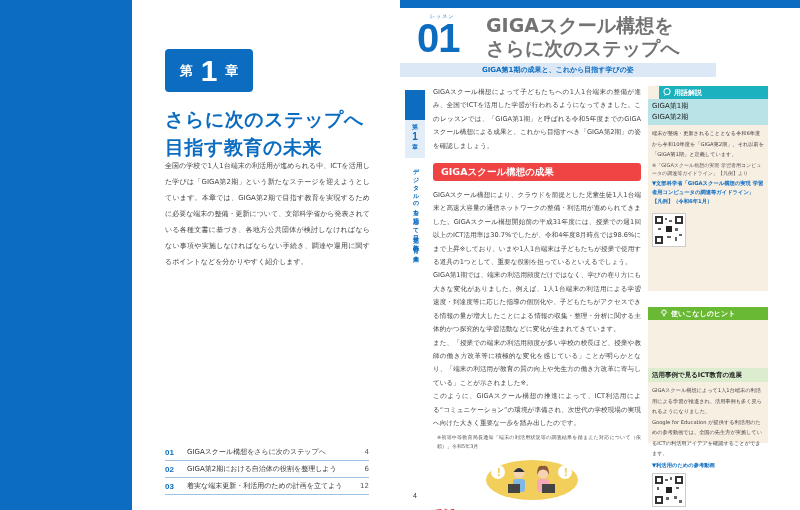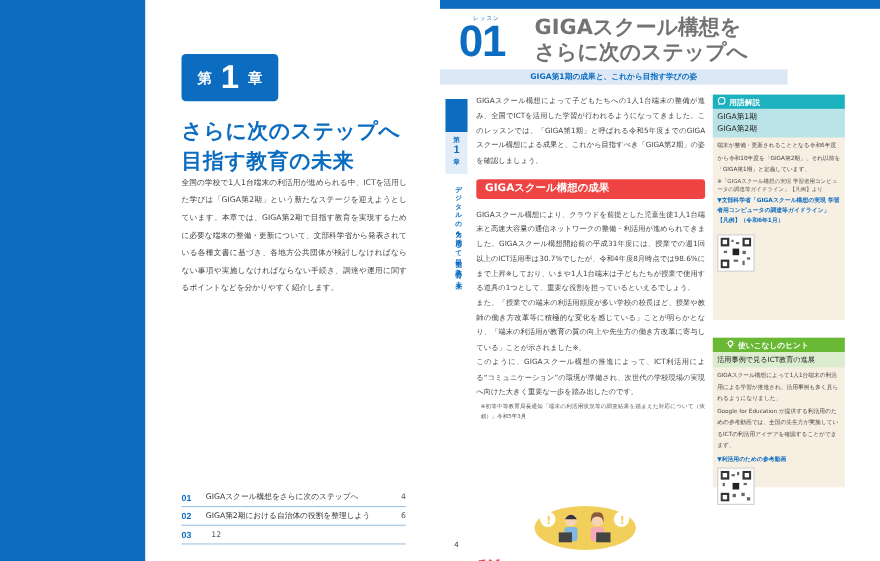--- a/index.html
+++ b/index.html
@@ -72,35 +72,35 @@
 
   .illustration { position: absolute; left: 85px; top: 458px; width: 94px; height: 43px; }
   .page-num { position: absolute; left: 13px; top: 492px; font-size: 7px; color: #333; font-family: "Liberation Sans", sans-serif; }
   .brand { position: absolute; left: 35px; top: 507px; font-size: 7px; color: #e0262c; font-weight: bold; }
 
   
   .side-col { position: absolute; left: 248px; top: 86px; width: 120px; }
   .glossary { background: #f8efe3; height: 205px; }
   .glossary .head {
     height: 13px; background: #1bb1bf; color: #fff; font-size: 7px; font-weight: bold;
-    display: flex; align-items: center; padding-left: 4px; gap: 3px;
+    display: flex; align-items: center; padding-left: 4px; gap: 3px; margin-left: 11px;
   }
   .glossary .terms { background: #b9e3e6; padding: 2px 4px; font-size: 7px; font-weight: normal; color: #222; line-height: 11px; }
   .glossary .body { padding: 3px 4px; font-size: 5.2px; line-height: 10.5px; color: #444; }
   .glossary .note { font-size: 5px; line-height: 8px; color: #555; margin-top: 1px; }
   .glossary .link { font-size: 5.3px; line-height: 9px; color: #0b6cc0; font-weight: bold; margin-top: 2px; }
   .qr { width: 34px; height: 34px; background: #fff; border: 1px solid #ccc; margin: 4px 0 0 4px; position: relative; }
   .qr svg { position: absolute; left: 2px; top: 2px; }
 
   .hint { background: #f8efe3; margin-top: 16px; height: 136px; }
   .hint .head {
     height: 13px; background: #6ab934; color: #fff; font-size: 7px; font-weight: bold;
     display: flex; align-items: center; padding-left: 12px; gap: 3px;
   }
-  .hint .term { background: #dbeccf; padding: 2px 4px; font-size: 6.5px; font-weight: normal; color: #222; line-height: 10px; }
+  .hint .term { background: #dbeccf; padding: 2px 4px; font-size: 6.5px; font-weight: bold; color: #222; line-height: 10px; margin-top: 48px; }
   .hint .body { padding: 3px 4px; font-size: 5.2px; line-height: 10.5px; color: #444; }
   .hint .link { font-size: 5.3px; color: #0b6cc0; font-weight: bold; padding: 0 4px; }
 </style>
 </head>
 <body>
 
 <div class="left-page">
   <div class="blue-bar"></div>
 
   <div class="chapter-badge">
@@ -122,20 +122,21 @@
       <span class="title">GIGAスクール構想をさらに次のステップへ</span>
       <span class="page">4</span>
     </div>
     <div class="toc-row">
       <span class="num">02</span>
       <span class="title">GIGA第2期における自治体の役割を整理しよう</span>
       <span class="page">6</span>
     </div>
     <div class="toc-row">
       <span class="num">03</span>
+      <span class="title">着実な端末更新・利活用のための計画を立てよう</span>
       <span class="page">12</span>
     </div>
   </div>
 </div>
 
 <div class="right-page">
   <div class="top-band"></div>
 
   <div class="lesson-label">レッスン</div>
   <div class="lesson-num">01</div>
@@ -154,20 +155,21 @@
     <span class="t" style="margin-top:1px">章</span>
   </div>
   <div class="side-vertical">デジタルの力を活用して目指す教育の未来</div>
 
   <div class="main-col">
     <p>GIGAスクール構想によって子どもたちへの1人1台端末の整備が進み、全国でICTを活用した学習が行われるようになってきました。このレッスンでは、「GIGA第1期」と呼ばれる令和5年度までのGIGAスクール構想による成果と、これから目指すべき「GIGA第2期」の姿を確認しましょう。</p>
     <div class="section-head">
       <span>GIGAスクール構想の成果</span>
     </div>
     <p>GIGAスクール構想により、クラウドを前提とした児童生徒1人1台端末と高速大容量の通信ネットワークの整備・利活用が進められてきました。GIGAスクール構想開始前の平成31年度には、授業での週1回以上のICT活用率は30.7%でしたが、令和4年度8月時点では98.6%にまで上昇※しており、いまや1人1台端末は子どもたちが授業で使用する道具の1つとして、重要な役割を担っているといえるでしょう。</p>
+    <p>GIGA第1期では、端末の利活用頻度だけではなく、学びの在り方にも大きな変化がありました。例えば、1人1台端末の利活用による学習速度・到達度等に応じた指導の個別化や、子どもたちがアクセスできる情報の量が増大したことによる情報の収集・整理・分析に関する主体的かつ探究的な学習活動などに変化が生まれてきています。</p>
     <p>また、「授業での端末の利活用頻度が多い学校の校長ほど、授業や教師の働き方改革等に積極的な変化を感じている」ことが明らかとなり、「端末の利活用が教育の質の向上や先生方の働き方改革に寄与している」ことが示されました※。</p>
     <p>このように、GIGAスクール構想の推進によって、ICT利活用による“コミュニケーション”の環境が準備され、次世代の学校現場の実現へ向けた大きく重要な一歩を踏み出したのです。</p>
     <p class="footnote">※初等中等教育局長通知「端末の利活用状況等の調査結果を踏まえた対応について（依頼）」令和5年3月</p>
   </div>
 
   <svg class="illustration" viewBox="0 0 94 43">
     <ellipse cx="47" cy="22" rx="46" ry="20" fill="#f2cf5a"></ellipse>
     <circle cx="13" cy="14" r="7" fill="#fff"></circle>
       <text x="11.5" y="18" font-size="10" font-weight="bold" fill="#f2cf5a" font-family="DejaVu Sans, sans-serif">!</text>
     <circle cx="80" cy="14" r="7" fill="#fff"></circle>

